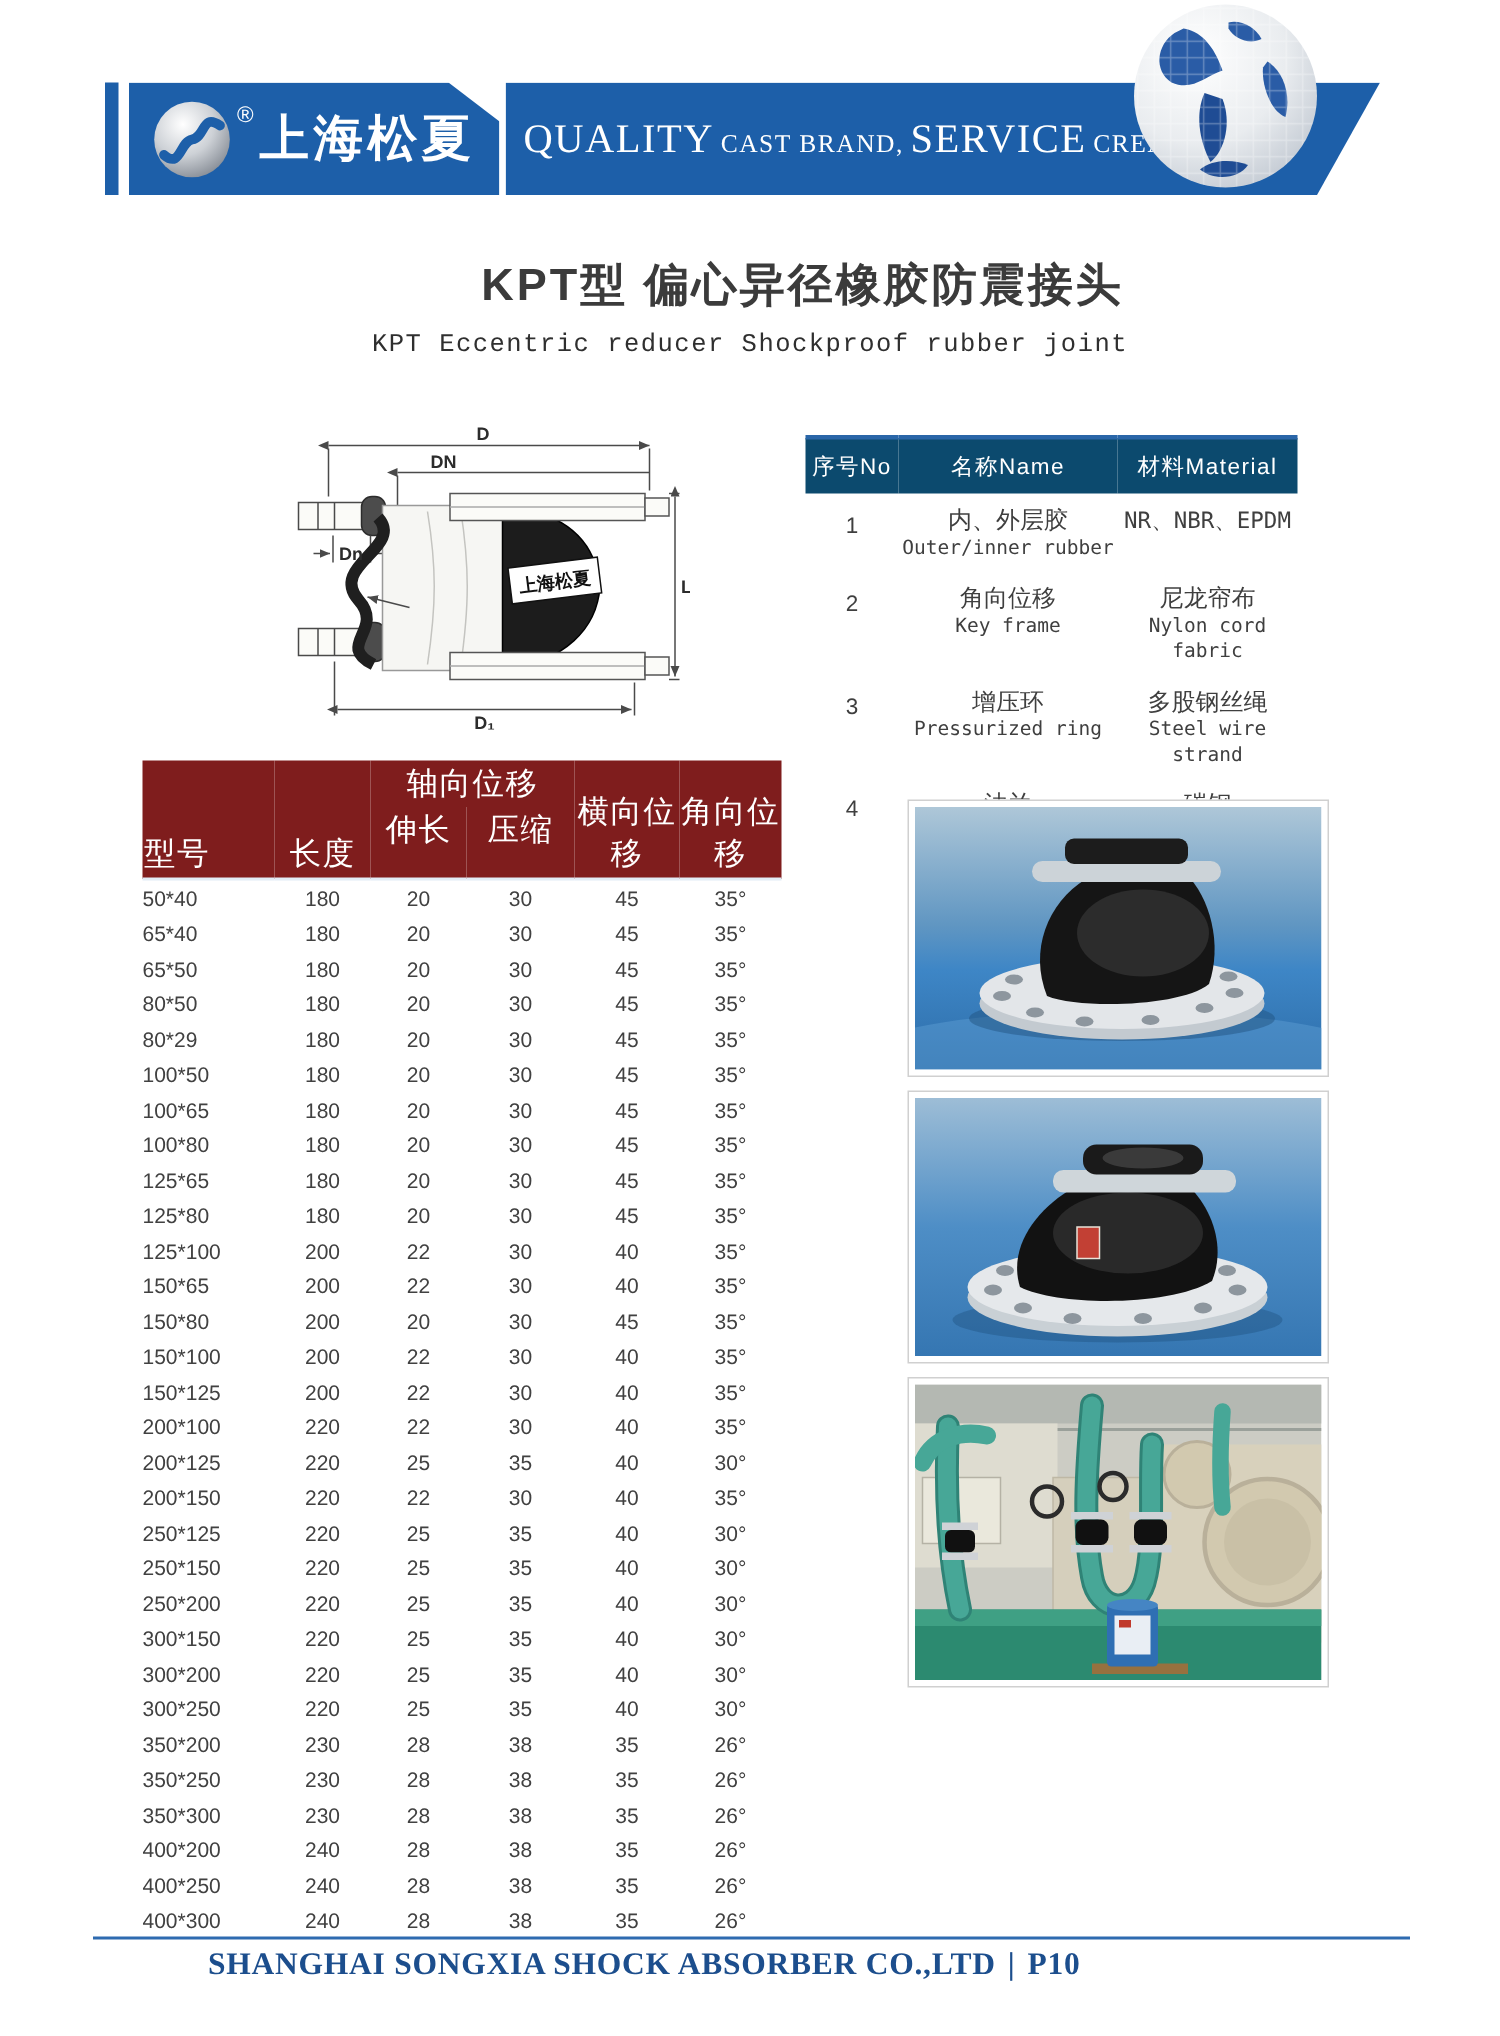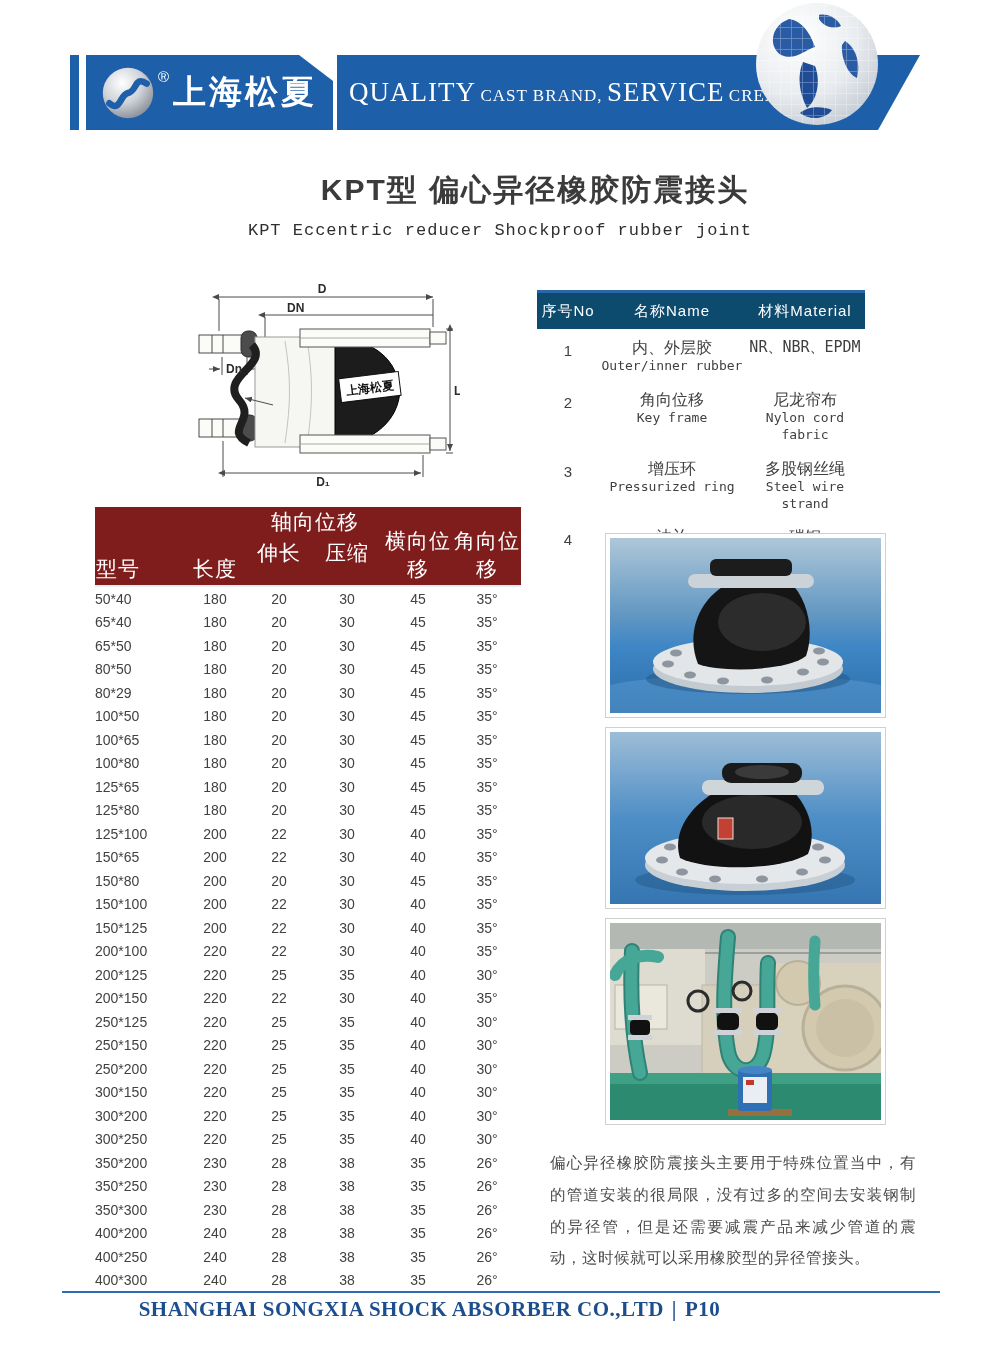--- a/index.html
+++ b/index.html
@@ -637,20 +637,19 @@
           <rect x="143" y="107" width="28" height="5" fill="#cfd2d6"></rect>
       </g>
       <rect x="118" y="186" width="64" height="7" fill="#96713f"></rect>
       <rect x="128" y="146" width="34" height="42" rx="3" fill="#2f6fb3"></rect>
       <ellipse cx="145" cy="147" rx="17" ry="4" fill="#4585c4"></ellipse>
       <rect x="133" y="154" width="24" height="26" fill="#e9eef4"></rect>
       <rect x="136" y="157" width="8" height="5" fill="#c0392b"></rect>
     </svg>
   </div>
 
-  <p class="descr">偏心异径橡胶防震接头主要用于特殊位置当中，有的管道安装的很局限，没有过多的空间去安装钢制的异径管，但是还需要减震产品来减少管道的震动，这时候就可以采用橡胶型的异径管接头。</p>
 
   <div class="footer-line"></div>
   <div class="footer-text">
     <span>SHANGHAI SONGXIA SHOCK ABSORBER CO.,LTD</span><span class="sep">|</span><span>P10</span>
   </div>
 
 </div>
 
 </body></html>

